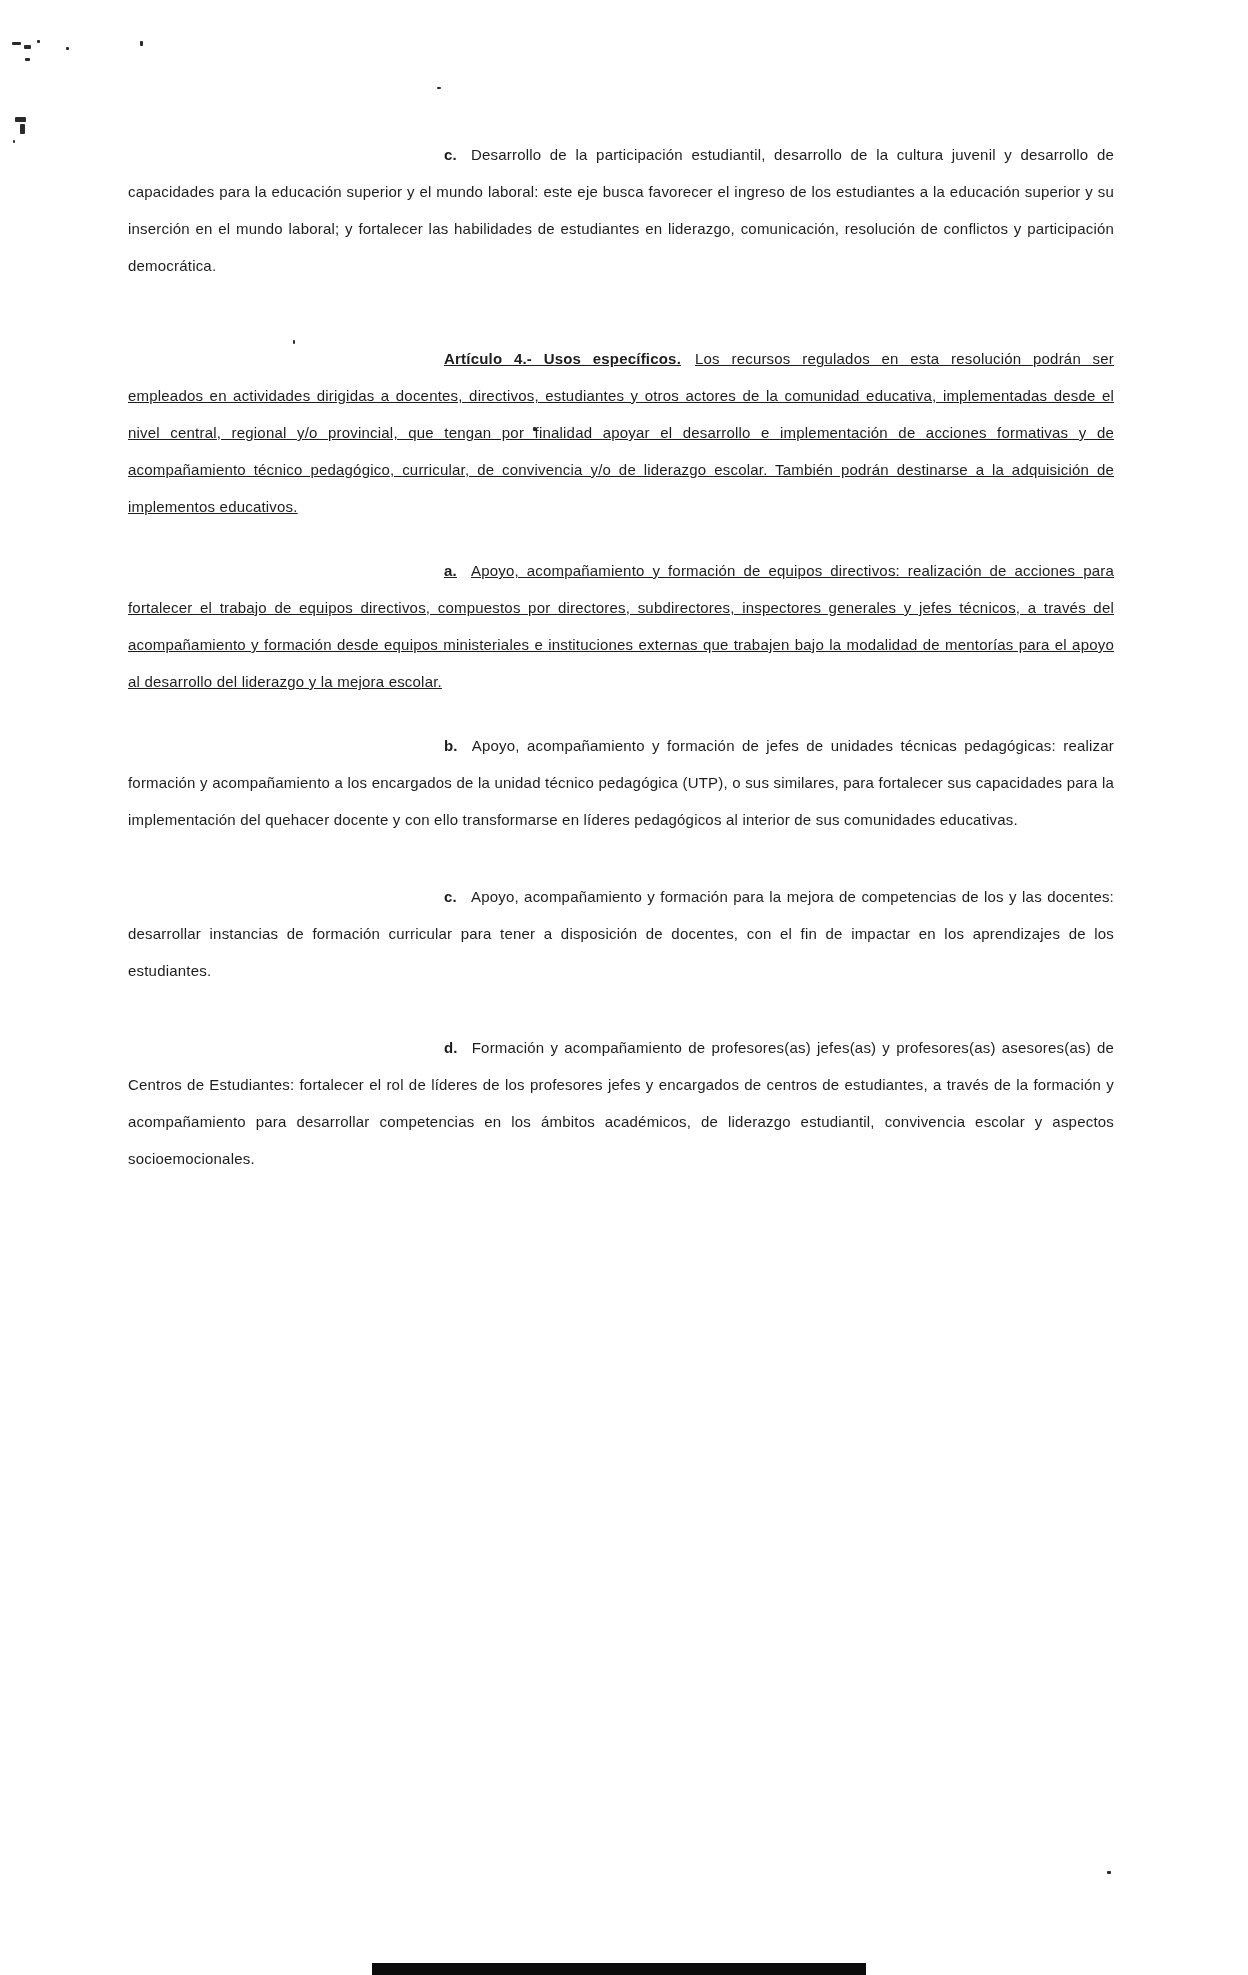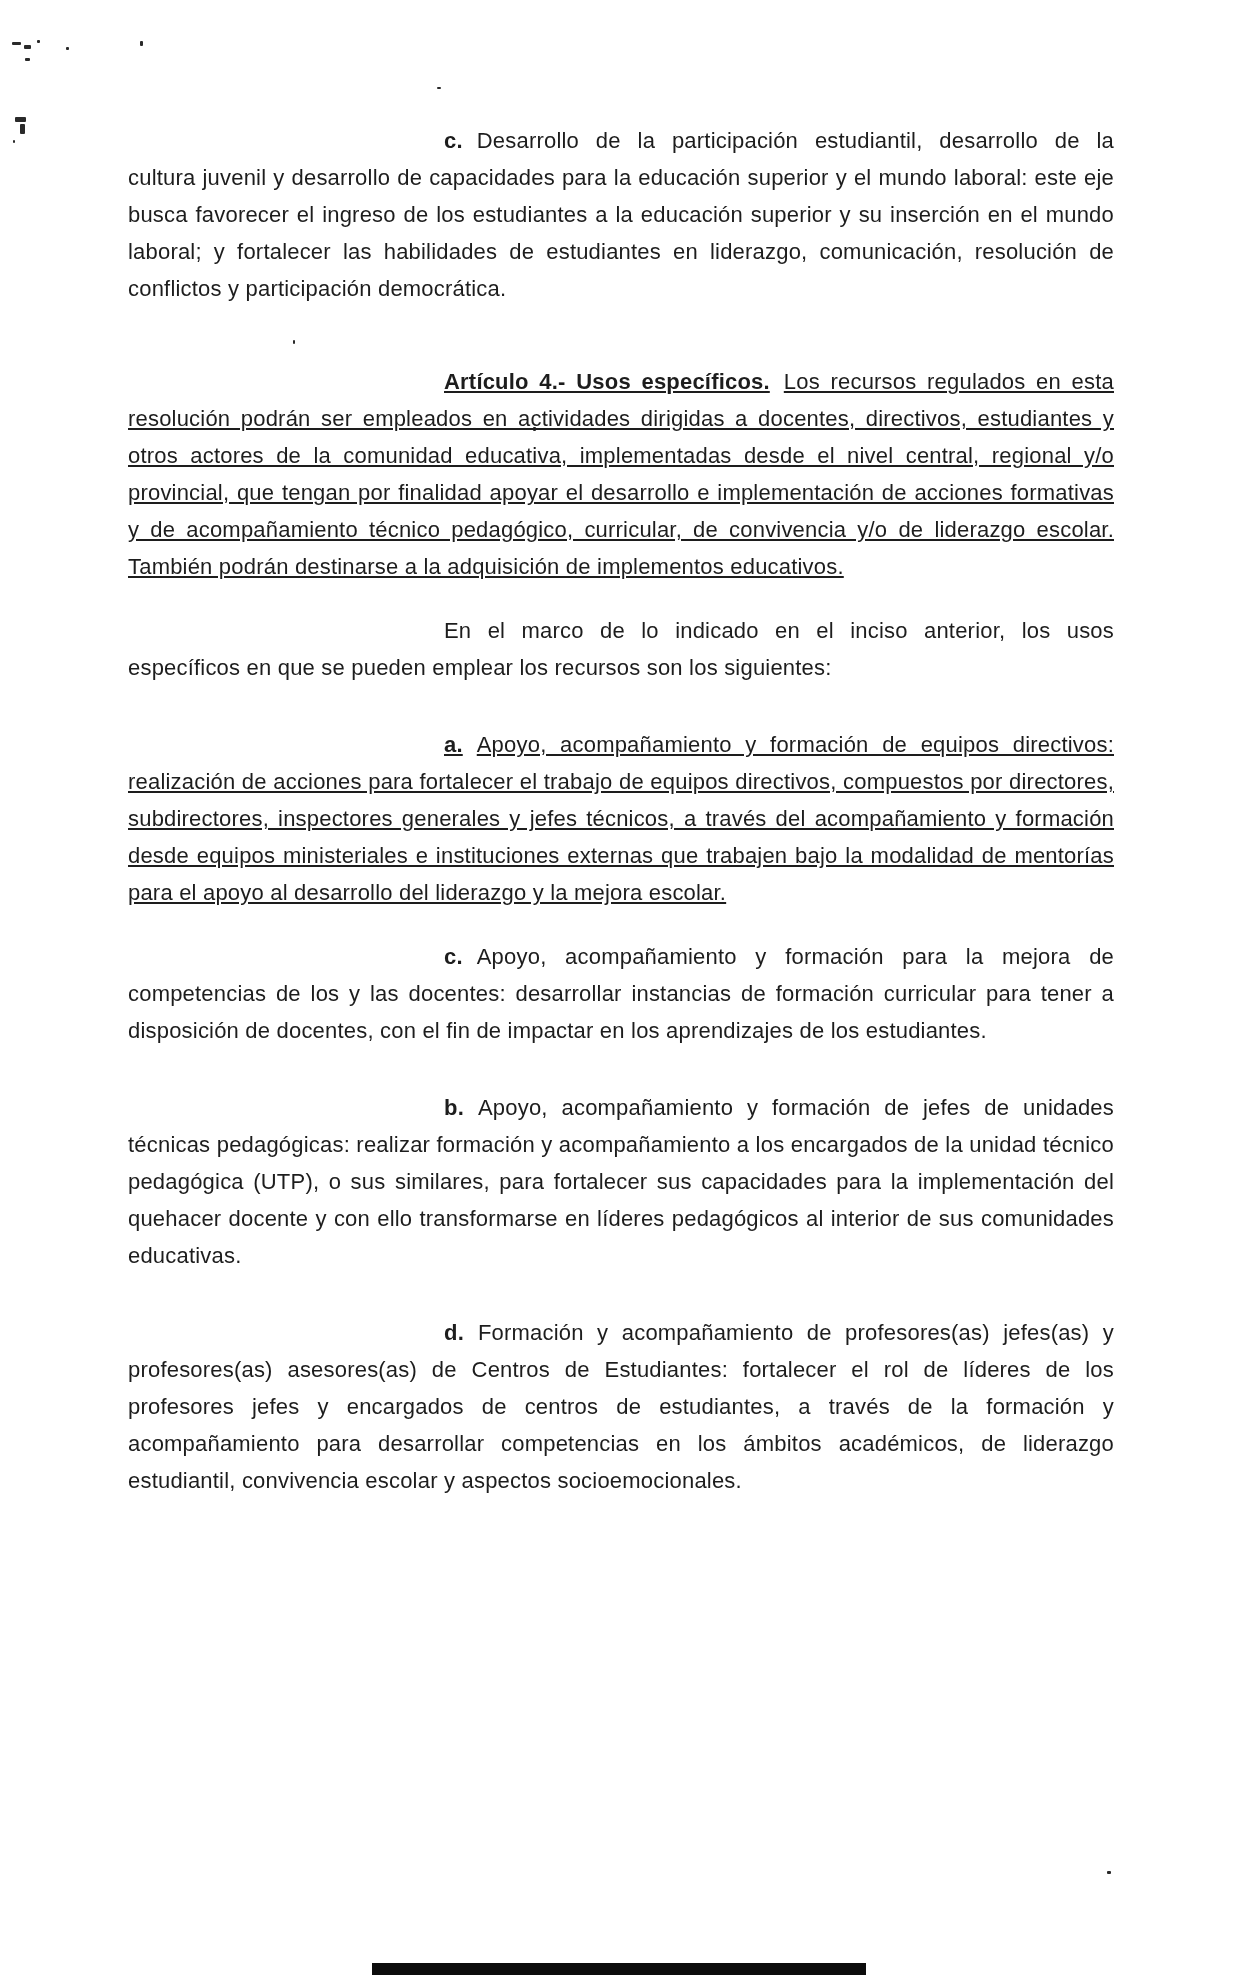--- a/index.html
+++ b/index.html
@@ -17,23 +17,23 @@
     color: #1d1d1d;
   }
   .page {
     position: absolute;
     inset: 0;
     background: #ffffff;
   }
   .text-block {
     position: absolute;
     left: 128px;
-    top: 122px;
+    top: 136px;
     width: 986px;
-    font-size: 22px;
+    font-size: 15px;
     line-height: 37px;
     letter-spacing: 0.2px;
     text-align: justify;
     text-justify: inter-word;
   }
   .text-block p {
     margin: 0 0 40px 0;
     text-indent: 316px;
   }
   .text-block p.para-first {
@@ -90,34 +90,31 @@
   <main class="text-block">
 
     <p class="para-first">
       <b class="lead">c.</b><span>Desarrollo de la participación estudiantil, desarrollo de la cultura juvenil y desarrollo de capacidades para la educación superior y el mundo laboral: este eje busca favorecer el ingreso de los estudiantes a la educación superior y su inserción en el mundo laboral; y fortalecer las habilidades de estudiantes en liderazgo, comunicación, resolución de conflictos y participación democrática.</span>
     </p>
 
     <p class="tight">
       <b class="lead">Artículo 4.- Usos específicos.</b><span>Los recursos regulados en esta resolución podrán ser empleados en actividades dirigidas a docentes, directivos, estudiantes y otros actores de la comunidad educativa, implementadas desde el nivel central, regional y/o provincial, que tengan por finalidad apoyar el desarrollo e implementación de acciones formativas y de acompañamiento técnico pedagógico, curricular, de convivencia y/o de liderazgo escolar. También podrán destinarse a la adquisición de implementos educativos.</span>
     </p>
 
-    <p>
-      <span>En el marco de lo indicado en el inciso anterior, los usos específicos en que se pueden emplear los recursos son los siguientes:</span>
-    </p>
 
     <p class="tight">
       <b class="lead">a.</b><span>Apoyo, acompañamiento y formación de equipos directivos: realización de acciones para fortalecer el trabajo de equipos directivos, compuestos por directores, subdirectores, inspectores generales y jefes técnicos, a través del acompañamiento y formación desde equipos ministeriales e instituciones externas que trabajen bajo la modalidad de mentorías para el apoyo al desarrollo del liderazgo y la mejora escolar.</span>
     </p>
 
     <p>
-      <b class="lead">c.</b><span>Apoyo, acompañamiento y formación para la mejora de competencias de los y las docentes: desarrollar instancias de formación curricular para tener a disposición de docentes, con el fin de impactar en los aprendizajes de los estudiantes.</span>
+      <b class="lead">b.</b><span>Apoyo, acompañamiento y formación de jefes de unidades técnicas pedagógicas: realizar formación y acompañamiento a los encargados de la unidad técnico pedagógica (UTP), o sus similares, para fortalecer sus capacidades para la implementación del quehacer docente y con ello transformarse en líderes pedagógicos al interior de sus comunidades educativas.</span>
     </p>
 
     <p>
-      <b class="lead">b.</b><span>Apoyo, acompañamiento y formación de jefes de unidades técnicas pedagógicas: realizar formación y acompañamiento a los encargados de la unidad técnico pedagógica (UTP), o sus similares, para fortalecer sus capacidades para la implementación del quehacer docente y con ello transformarse en líderes pedagógicos al interior de sus comunidades educativas.</span>
+      <b class="lead">c.</b><span>Apoyo, acompañamiento y formación para la mejora de competencias de los y las docentes: desarrollar instancias de formación curricular para tener a disposición de docentes, con el fin de impactar en los aprendizajes de los estudiantes.</span>
     </p>
 
     <p>
       <b class="lead">d.</b><span>Formación y acompañamiento de profesores(as) jefes(as) y profesores(as) asesores(as) de Centros de Estudiantes: fortalecer el rol de líderes de los profesores jefes y encargados de centros de estudiantes, a través de la formación y acompañamiento para desarrollar competencias en los ámbitos académicos, de liderazgo estudiantil, convivencia escolar y aspectos socioemocionales.</span>
     </p>
 
   </main>
 
   <div class="bottom-bar"></div>
 

